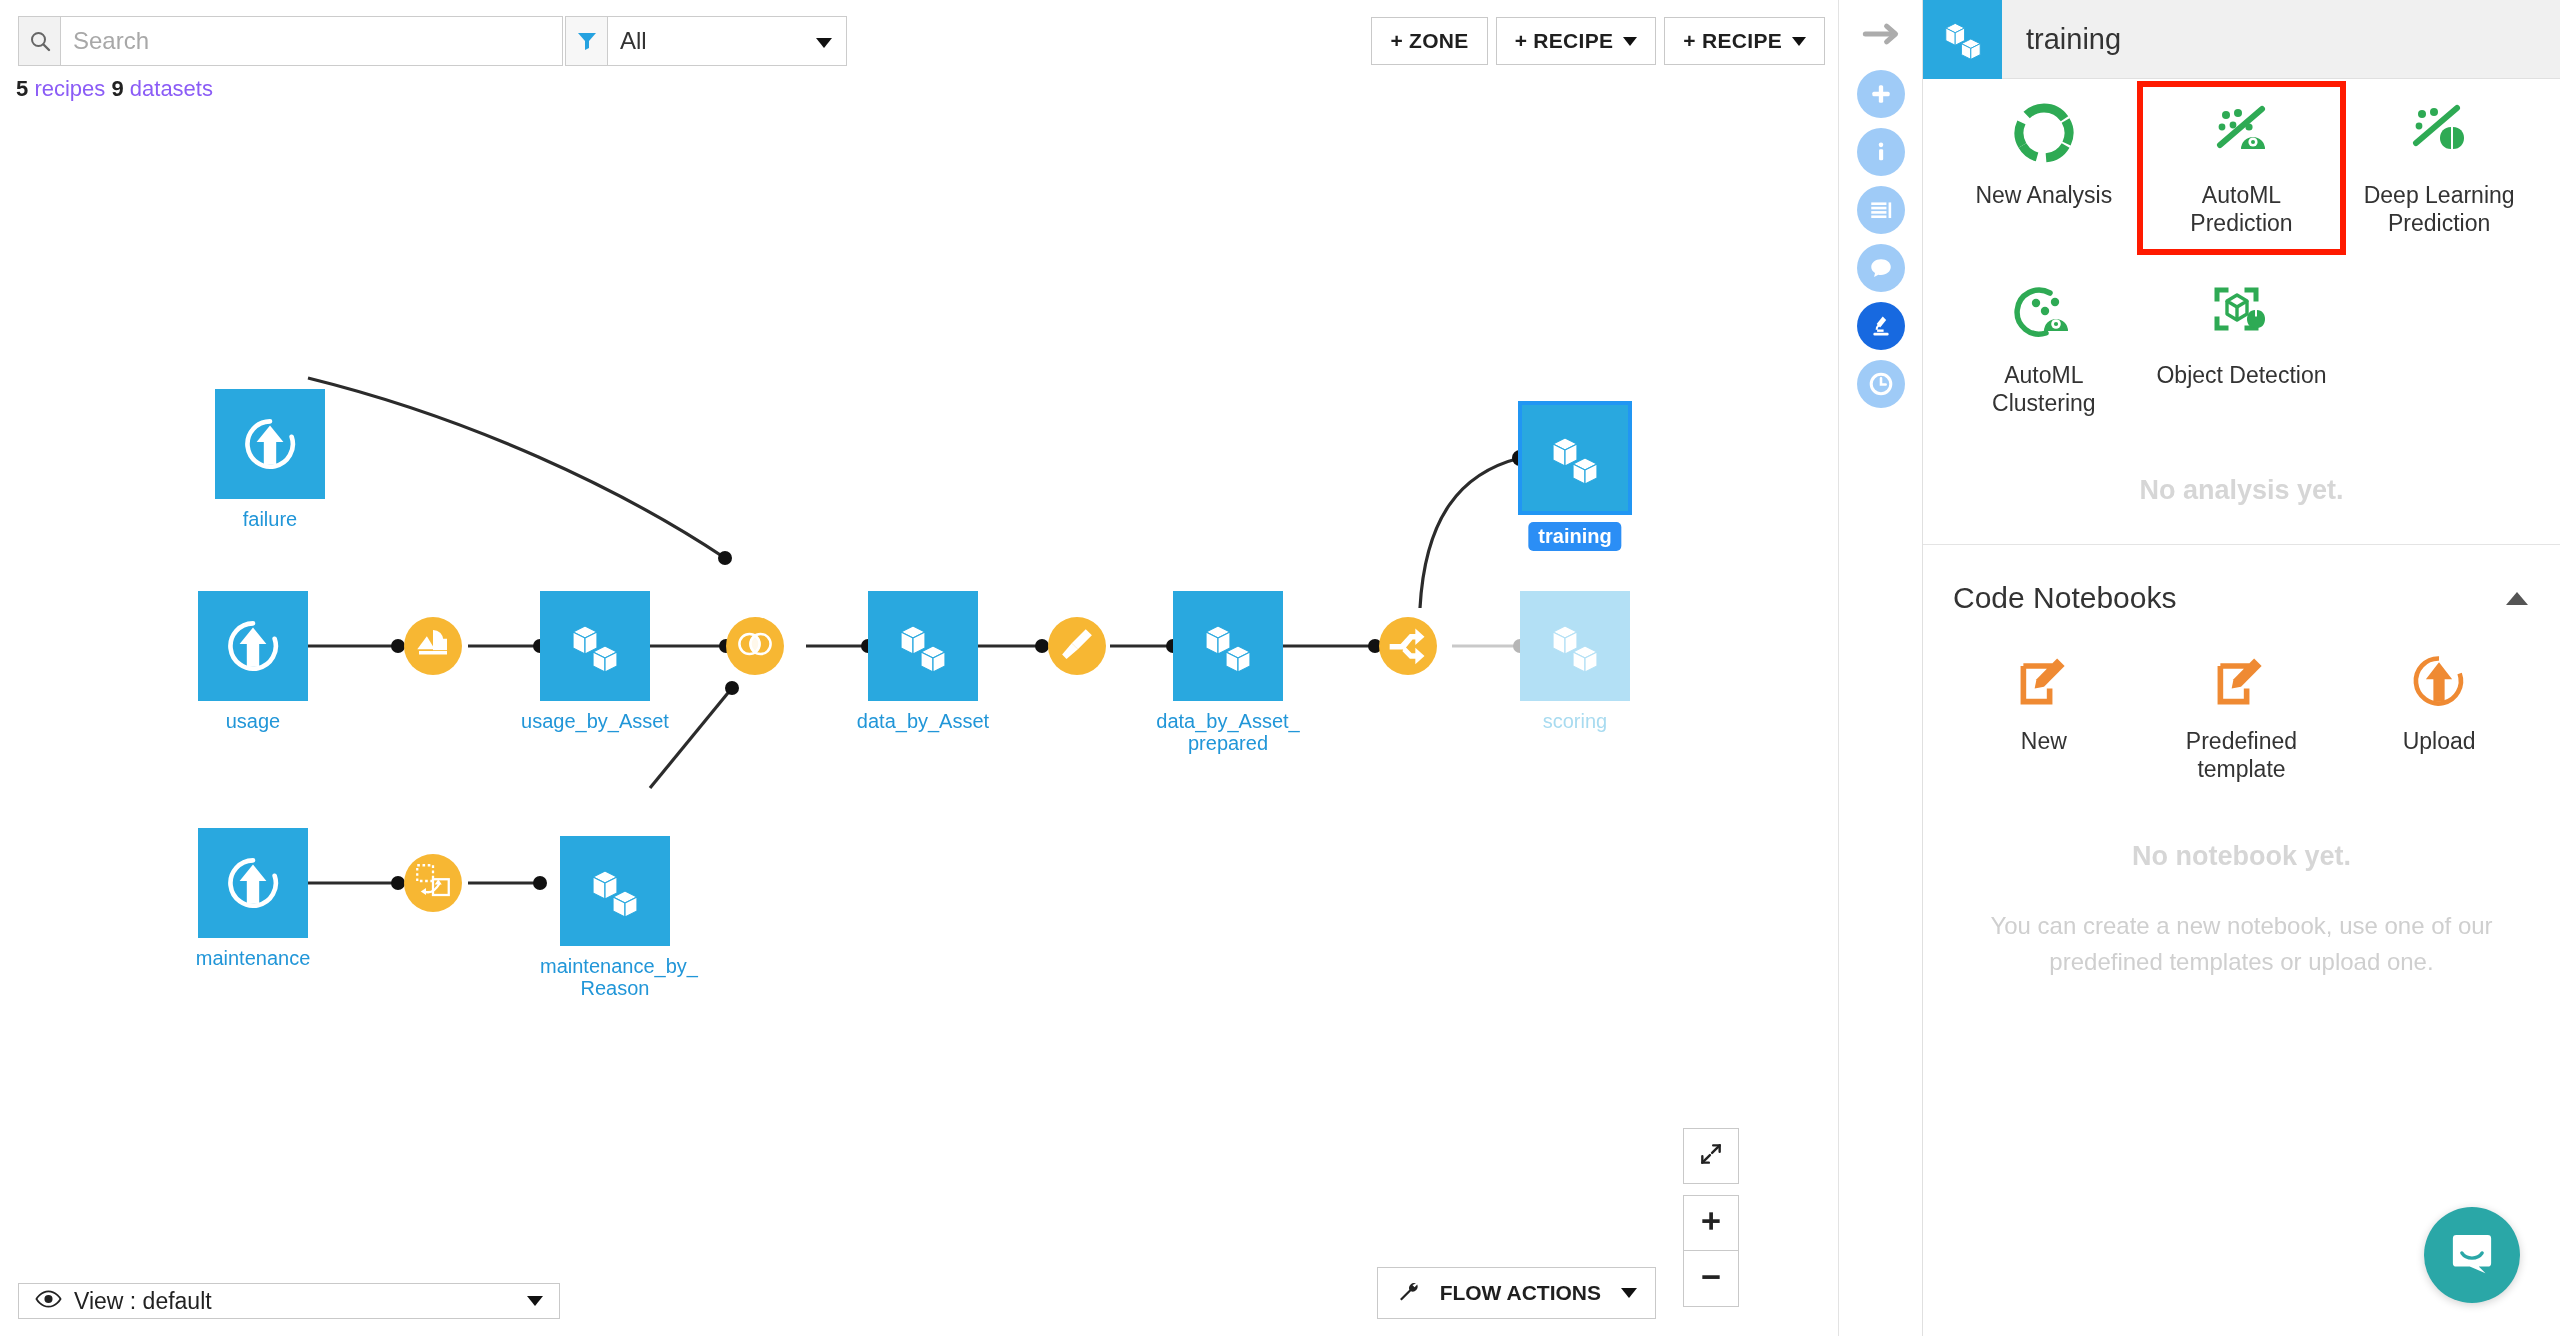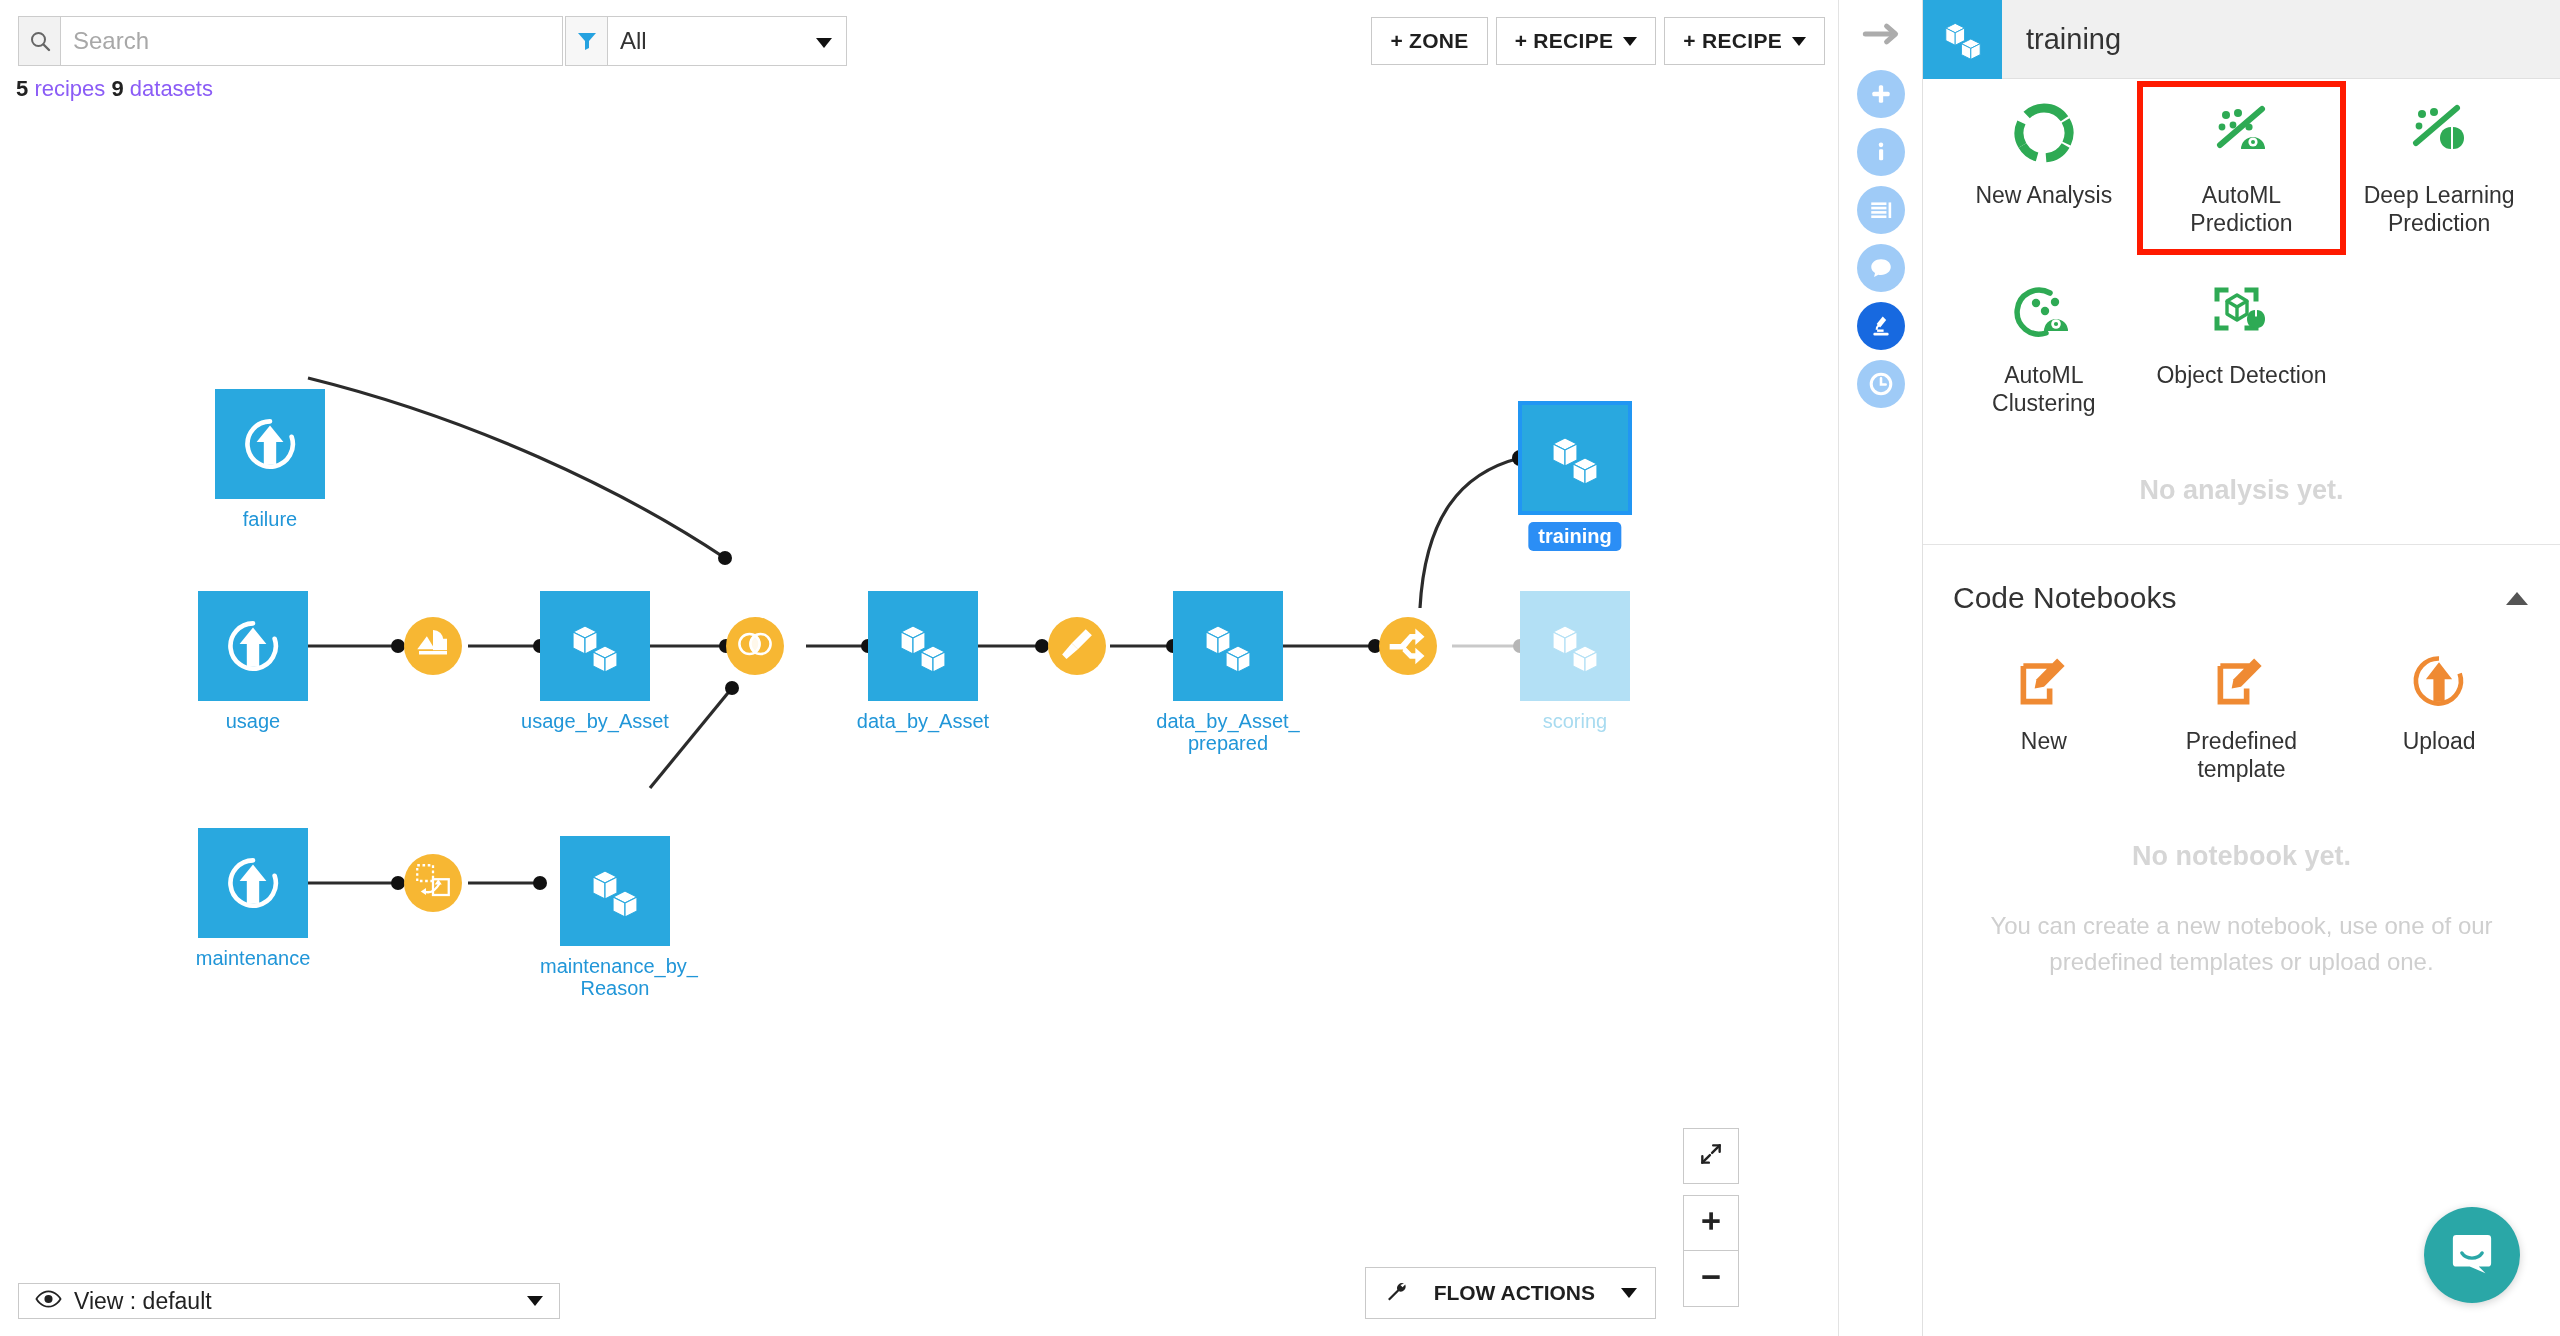--- a/index.html
+++ b/index.html
@@ -103,21 +103,21 @@
     position: absolute; left: 18px; bottom: 17px; width: 542px; height: 36px;
     border: 1px solid #c9c9c9; background: #fff; display: flex; align-items: center;
     padding: 0 16px; font-size: 23px; color: #222; gap: 12px; cursor: pointer;
   }
   .view-select .caret-down { position: absolute; right: 16px; }
 
   
   .flow-actions {
     position: absolute; right: 182px; bottom: 17px; height: 52px;
     border: 1px solid #c9c9c9; background: #fff; display: flex; align-items: center;
-    gap: 26px; padding: 0 18px; font-size: 21px; font-weight: bold; color: #1f1f1f;
+    gap: 20px; padding: 0 18px; font-size: 21px; font-weight: bold; color: #1f1f1f;
     cursor: pointer;
   }
   .zoom-btn {
     position: absolute; width: 56px; height: 56px; border: 1px solid #c9c9c9;
     background: #fff; display: flex; align-items: center; justify-content: center;
     cursor: pointer;
   }
   #btn-fit { right: 99px; bottom: 152px; }
   #btn-zoom-in { right: 99px; bottom: 85px; }
   #btn-zoom-out { right: 99px; bottom: 29px; border-top: none; }

